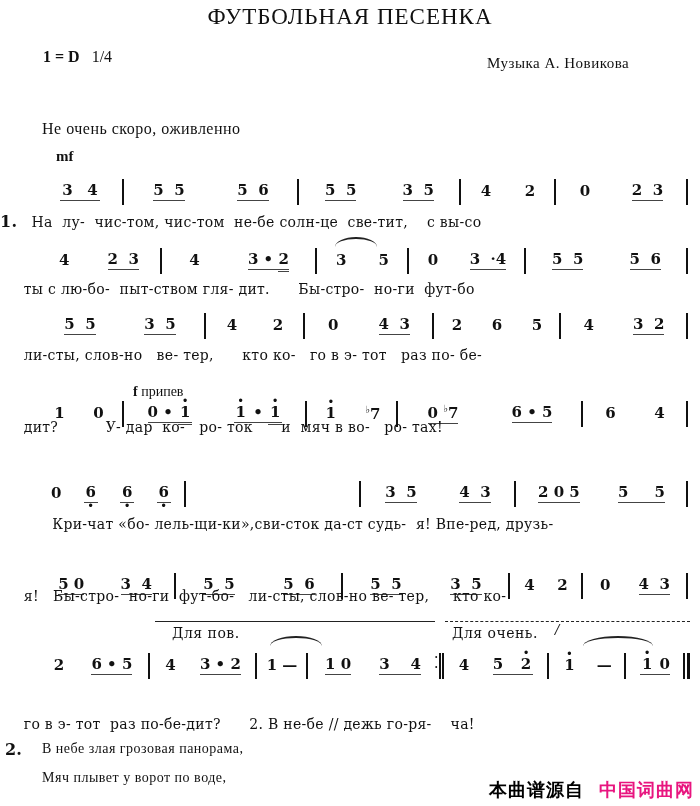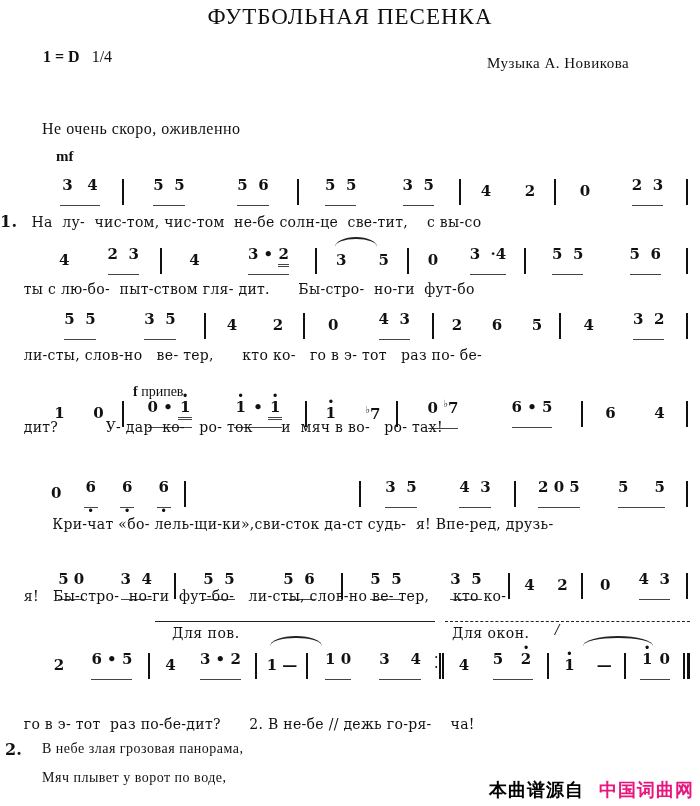--- a/index.html
+++ b/index.html
@@ -22,21 +22,21 @@
   .measure {
     position: absolute; top: 0; height: 30px;
     display: flex; align-items: center; justify-content: space-around;
     font-family: "DejaVu Serif", serif; font-size: 15px; font-weight: bold;
   }
   .bar { position: absolute; top: 3px; width: 2px; height: 26px; background: #111; }
   .bar.double { width: 5px; border-left: 2px solid #111; border-right: 2px solid #111; background: transparent; box-sizing: border-box; }
   .note { position: relative; padding: 0 2px; }
   .note.dotabove::before { content: "·"; position: absolute; left: 50%; top: -13px; transform: translateX(-50%); font-size: 18px; }
   .note.dotbelow::after { content: "·"; position: absolute; left: 50%; bottom: -14px; transform: translateX(-50%); font-size: 18px; }
-  .uline { border-bottom: 1px solid #444; padding-bottom: 11px; }
+  .uline { border-bottom: 1px solid #444; padding-bottom: 1px; }
   .dline { border-bottom: 3px double #444; padding-bottom: 1px; }
 
   .lyric {
     left: 0; width: 700px; font-size: 14px; font-family: "DejaVu Serif", serif;
     white-space: pre; letter-spacing: 0.3px;
   }
   .verse-no { font-size: 16px; font-weight: bold; }
 
   .volta { border-top: 1.5px solid #222; height: 0; }
   .volta-label { font-size: 14px; font-family: "DejaVu Serif", serif; letter-spacing: 0.5px; }
@@ -231,21 +231,21 @@
       <span>0</span>
       <span class="uline">4&nbsp;&nbsp;3</span>
     </div>
   <div class="bar" style="left:686px"></div>
 </div>
 <div class="abs lyric" style="top:588px">     я!   Бы-стро-  но-ги  фут-бо-   ли-сты, слов-но ве- тер,     кто ко-</div>
 
 <div class="abs volta" style="left:155px;top:621px;width:280px"></div>
 <div class="abs volta-label" style="left:172px;top:625px">Для пов.</div>
 <div class="abs volta" style="left:445px;top:621px;width:245px;border-top-style:dashed"></div>
-<div class="abs volta-label" style="left:452px;top:625px">Для окон.</div>
+<div class="abs volta-label" style="left:452px;top:625px">Для очень.</div>
 <div class="abs" style="left:555px;top:622px;font-size:13px;font-style:italic">/</div>
 
 <div class="abs staff" style="top:650px">
   <div class="abs slur" style="left:270px;top:-14px;width:52px"></div>
   <div class="abs slur" style="left:583px;top:-14px;width:70px"></div>
   <div class="measure" style="left:40px;width:106px">
       <span>2</span>
       <span class="uline">6&nbsp;•&nbsp;5</span>
     </div>
   <div class="bar" style="left:148px"></div>

